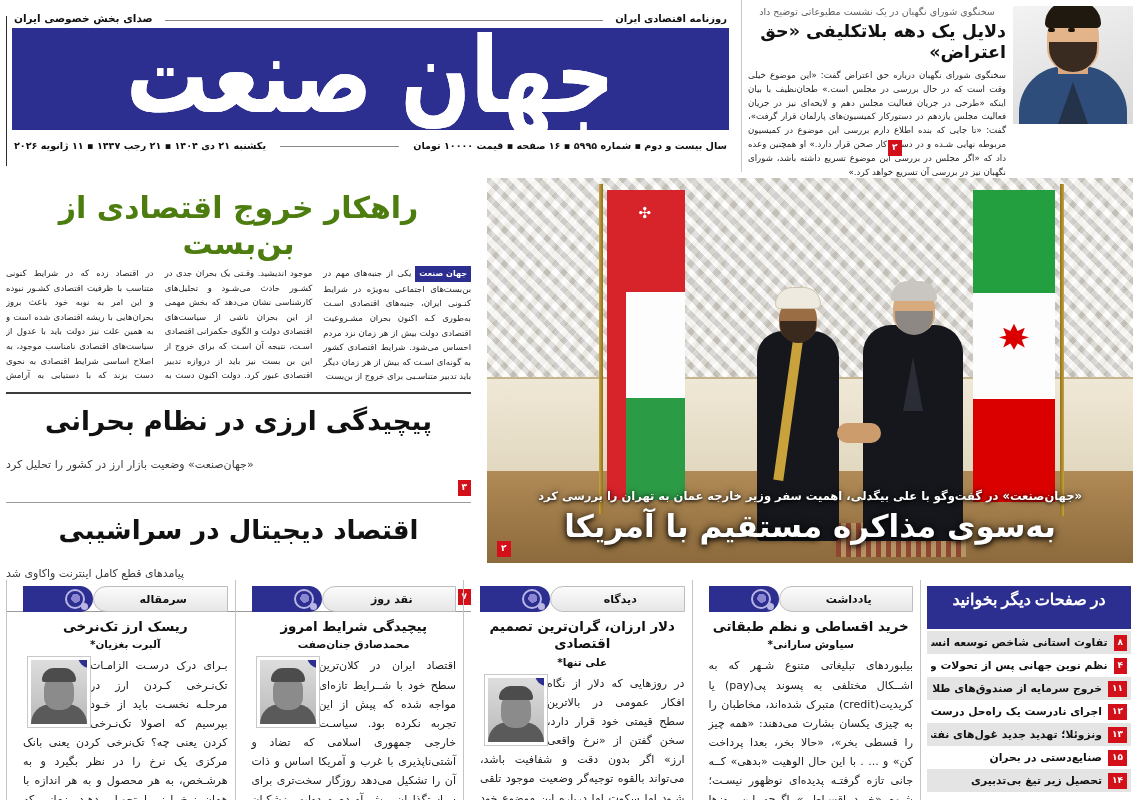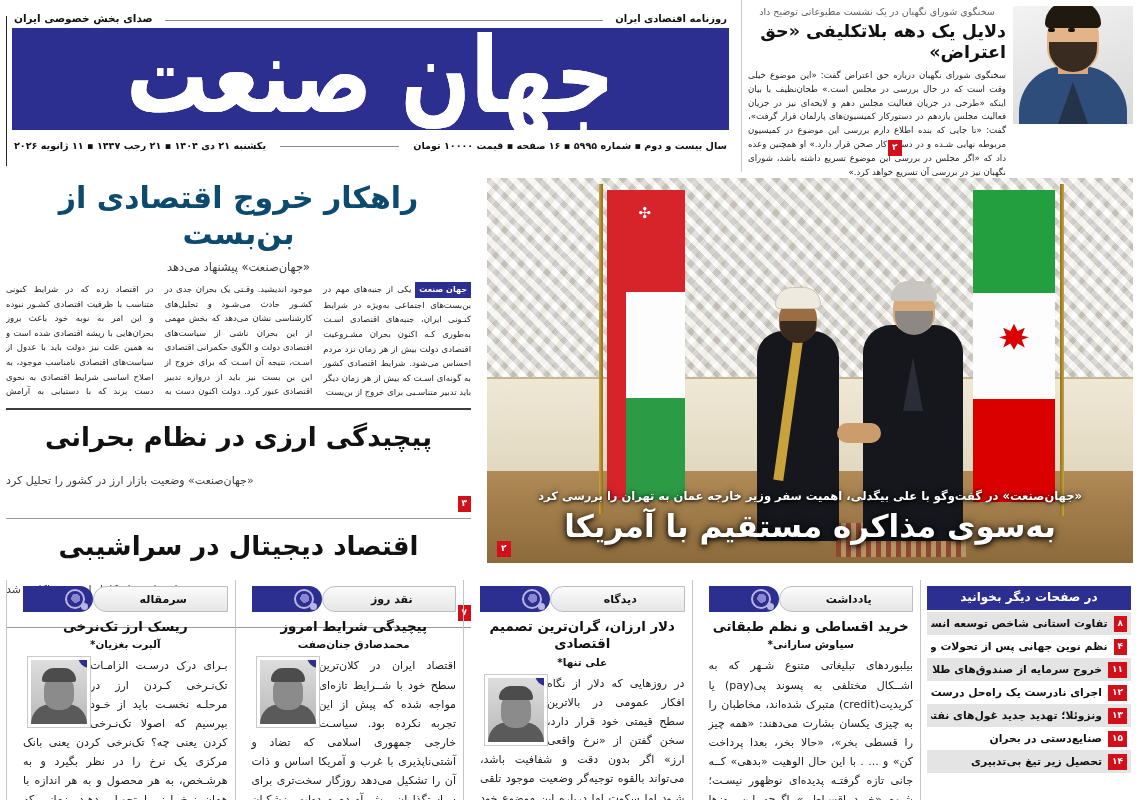--- a/index.html
+++ b/index.html
@@ -194,22 +194,22 @@
   .ph-head {
     font-size:31px; color:#ffffff; font-weight:bold; line-height:1.15;
     text-shadow:0 2px 5px rgba(0,0,0,.9), 0 0 10px rgba(0,0,0,.7);
     white-space:nowrap;
   }
   .photo-badge { position:absolute; left:10px; bottom:6px; }
 
   
   .leadcol { width:481px; height:408px; padding:4px 10px 0 6px; position:relative; }
   .lead-head {
-    font-size:30px; font-weight:bold; color:#0c4a6e; text-align:center;
-    line-height:1.2; margin-top:4px;
+    font-size:30px; font-weight:bold; color:#4d7c0f; text-align:center;
+    line-height:1.2; margin-top:14px;
   }
   .lead-sub {
     font-size:11.5px; color:#3b3b3b; text-align:center; margin-top:8px; margin-bottom:8px;
   }
   .lead-cols {
     display:flex; gap:11px; direction:rtl; margin-top:4px; height:118px; overflow:hidden;
   }
   .lead-col { flex:1; font-size:8.5px; line-height:1.72; text-align:justify; color:#1d1d1d; }
   .inline-logo {
     display:inline-block; background:#2d2f90; color:#fff;
@@ -227,22 +227,22 @@
   .sec-badgerow { margin-top:4px; }
 
   
   .bottom { display:flex; width:1141px; height:220px; padding:0 6px; gap:0; }
   .bcol { position:relative; padding:6px 7px 0 7px; border-left:1px solid #c4c4c4; }
   .bcol:first-child { border-left:0; }
   .bcol.idx { width:215px; border-left:1px solid #c4c4c4; padding:6px 4px 0 6px;}
   .bcol.art { width:231px;padding-left:16px; }
 
   .idx-title {
-    background:#2d2f90; color:#fff; font-size:12px; font-weight:bold;
-    text-align:center; padding:4px 6px 6px 6px; letter-spacing:-.2px;
+    background:#2d2f90; color:#fff; font-size:16px; font-weight:bold;
+    text-align:center; padding:4px 6px 20px 6px; letter-spacing:-.2px;font-family:Liberation Serif, serif;
   }
   .idx-list { margin-top:2px; }
   .idx-row {
     display:flex; align-items:center; gap:6px; direction:rtl;
     font-size:10.8px; font-weight:bold; color:#121212;
     padding:3.5px 4px; line-height:1.25;
   }
   .idx-row:nth-child(odd) { background:#e4e4e4; }
   .idx-row:nth-child(even){ background:#ffffff; }
   .idx-row .badge-num { flex:0 0 auto; }
@@ -389,21 +389,20 @@
         <div class="photo-overlay">
           <div class="ph-kicker">«جهان‌صنعت» در گفت‌وگو با علی بیگدلی، اهمیت سفر وزیر خارجه عمان به تهران را بررسی کرد</div>
           <div class="ph-head">به‌سوی مذاکره مستقیم با آمریکا</div>
         </div>
         <div class="badge-num photo-badge">۲</div>
       </div>
     </div>
 
     <div class="leadcol">
       <div class="lead-head">راهکار خروج اقتصادی از بن‌بست</div>
-      <div class="lead-sub">«جهان‌صنعت» پیشنهاد می‌دهد</div>
       <div class="lead-cols">
         <div class="lead-col">
           <span class="inline-logo">جهان صنعت</span><span>یکی از جنبه‌های مهم در بن‌بست‌های اجتماعی به‌ویژه در شرایط کنـونی ایران، جنبه‌های اقتصادی اسـت به‌طوری کـه اکنون بحران مشـروعیت اقتصادی دولت بیش از هر زمان نزد مردم احساس می‌شود. شرایط اقتصادی کشور به گونه‌ای اسـت که بیش از هر زمان دیگر باید تدبیر متناسـبی برای خروج از بن‌بست</span>
         </div>
         <div class="lead-col">موجود اندیشید. وقـتی یک بحران جدی در کشـور حادث می‌شـود و تحلیل‌های کارشناسی نشان می‌دهد که بخش مهمی از این بحران ناشی از سیاست‌های اقتصادی دولت و الگوی حکمرانی اقتصادی اسـت، نتیجه آن اسـت که برای خروج از این بن بست نیز باید از دروازه تدبیر اقتصادی عبور کرد. دولت اکنون دست به جراحی بزرگی</div>
         <div class="lead-col">
           <span>در اقتصاد زده که در شرایط کنونی متناسب با ظرفیت اقتصادی کشـور نبوده و این امر به نوبه خود باعث بروز بحران‌هایی با ریشه اقتصادی شده است و به همین علت نیز دولت باید با عدول از سیاست‌های اقتصادی نامناسب موجود، به اصلاح اساسی شرایط اقتصادی به نحوی دست بزند که با دستیابی به آرامش اقتصادی ...</span>
           
         </div>
       </div>

